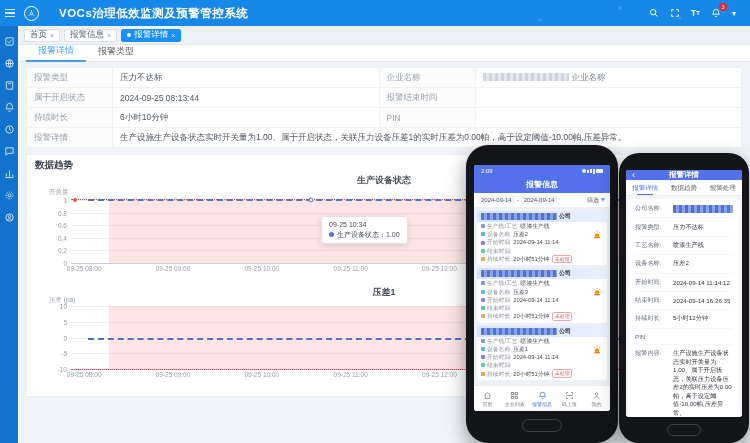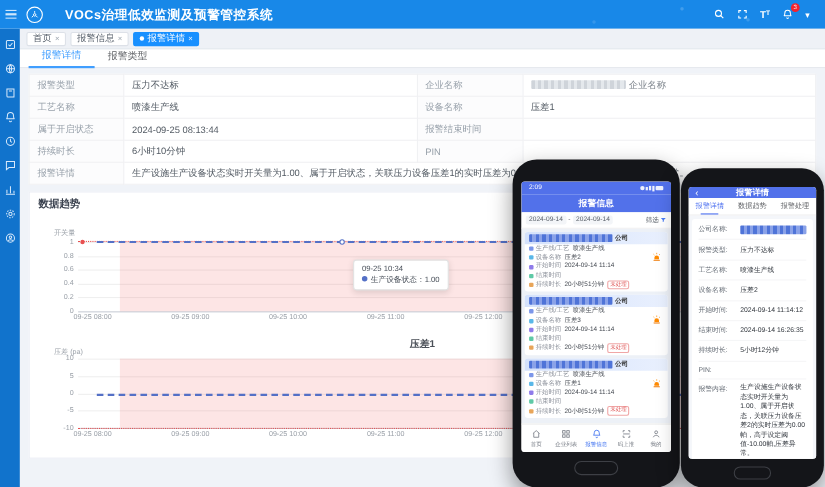--- a/index.html
+++ b/index.html
@@ -231,26 +231,20 @@
     <div class="content">
       <table class="detail">
         <tbody>
             <tr>
           <td class="lbl">报警类型</td>
           <td class="val">压力不达标</td>
           <td class="lbl2">企业名称</td>
           <td class="val"><span class="mosaic-gray"></span><span class="blurtext">企业名称</span></td>
         </tr>
         <tr>
-          <td class="lbl">工艺名称</td>
-          <td class="val">喷漆生产线</td>
-          <td class="lbl2">设备名称</td>
-          <td class="val">压差1</td>
-        </tr>
-        <tr>
           <td class="lbl">属于开启状态</td>
           <td class="val">2024-09-25 08:13:44</td>
           <td class="lbl2">报警结束时间</td>
           <td class="val"></td>
         </tr>
         <tr>
           <td class="lbl">持续时长</td>
           <td class="val">6小时10分钟</td>
           <td class="lbl2">PIN</td>
           <td class="val"></td>
@@ -259,20 +253,21 @@
           <td class="lbl">报警详情</td>
           <td class="val" colspan="3">生产设施生产设备状态实时开关量为1.00、属于开启状态，关联压力设备压差1的实时压差为0.00帕，高于设定阈值-10.00帕,压差异常。</td>
         </tr>
       </tbody>
         </table>
 
       <div class="trendpanel">
         <div class="sec-title">数据趋势</div>
 
         <div class="chart chart1">
+          <div class="c-title">生产设备状态</div>
           <div class="c-ylabel" style="left:14px; top:14px;">开关量</div>
           <div class="plot">
             <div class="gl" style="top:0;"></div>
               <div class="gl" style="top:20%;"></div>
               <div class="gl" style="top:40%;"></div>
               <div class="gl" style="top:60%;"></div>
               <div class="gl" style="top:80%;"></div>
             <span class="ytick" style="top:0;">1</span>
             <span class="ytick" style="top:20%;">0.8</span>
             <span class="ytick" style="top:40%;">0.6</span>

